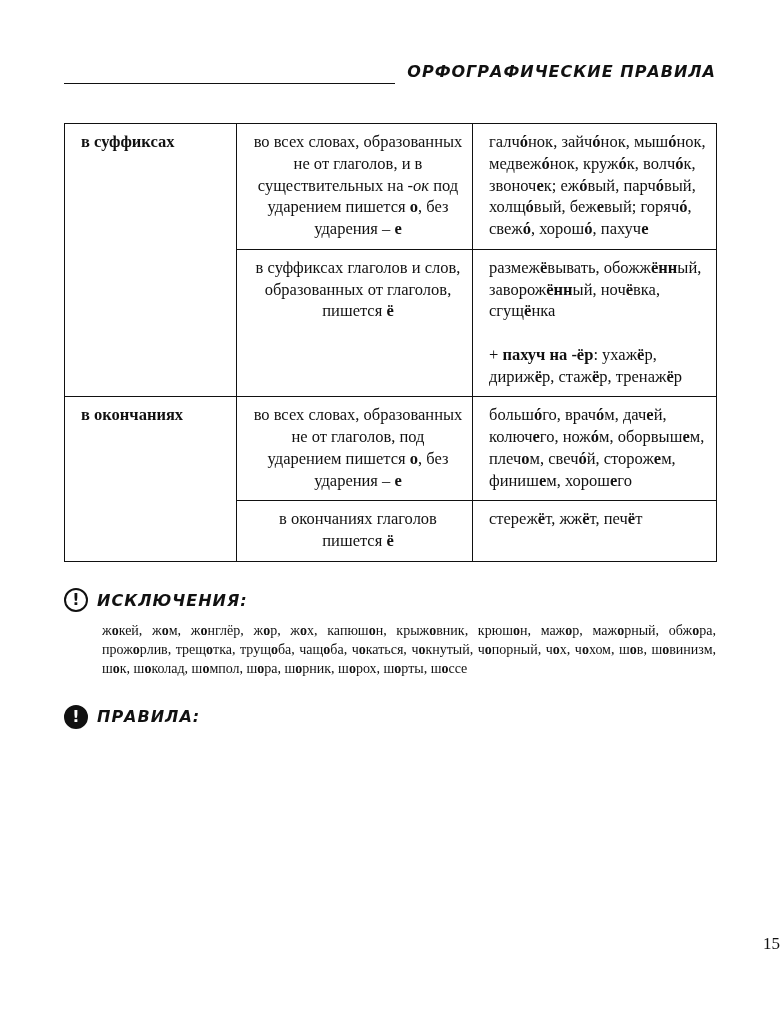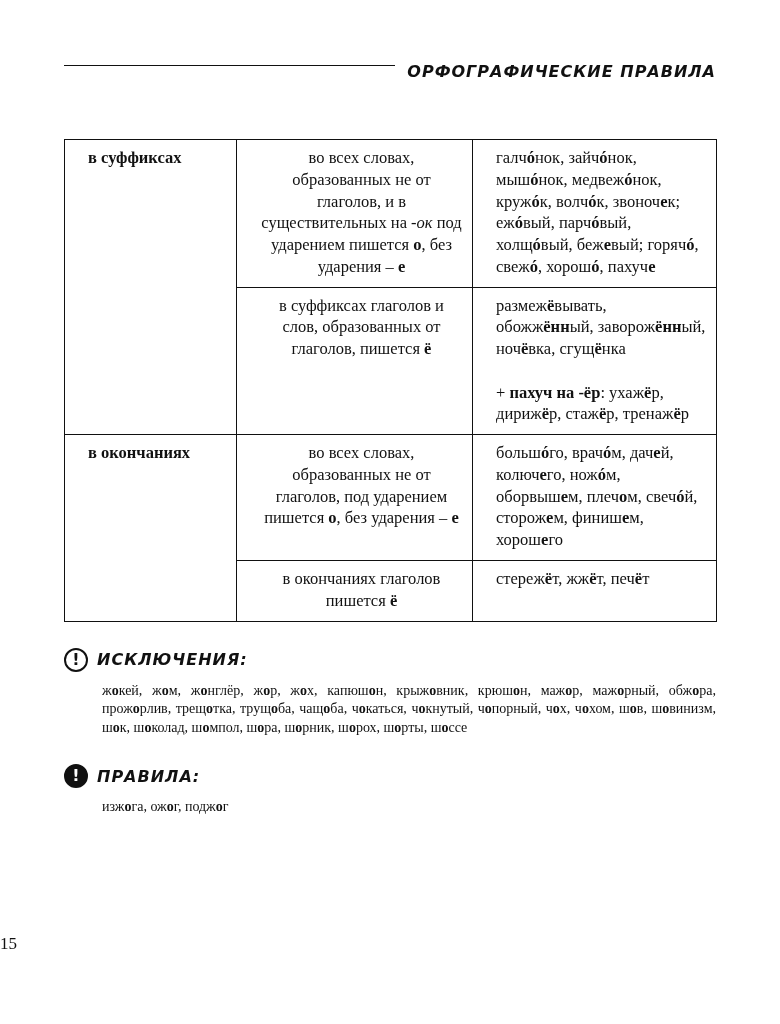--- a/index.html
+++ b/index.html
@@ -10,22 +10,22 @@
     color: #111;
     position: relative;
   }
   .page {
     width: 780px; height: 1024px;
     padding: 62px 64px 0 64px;
   }
 
   
   .header-row {
-    display: flex; align-items: flex-start;
-    margin-bottom: 58px;
+    display: flex; align-items: flex-end;
+    margin-bottom: 42px;
   }
   .header-line {
     flex: 1 1 auto;
     border-bottom: 1.5px solid #111;
     margin-right: 12px;
     height: 0; transform: translateY(3px);
   }
   .header-title {
     font-family: "DejaVu Sans", sans-serif;
     font-style: italic; font-weight: bold;
@@ -35,21 +35,21 @@
 
   
   table.rules-table {
     border-collapse: collapse;
     width: 652px;
     table-layout: fixed;
   }
   table.rules-table td {
     border: 1.2px solid #111;
     vertical-align: top;
-    padding: 7px 9px 9px 23px;
+    padding: 7px 9px 9px 16px;
     font-size: 16.5px;
     line-height: 1.32;
   }
   td.cat { width: 172px; font-weight: bold; }
   td.rule { width: 236px; font-weight: bold; text-align: center; }
   td.rule i { font-weight: normal; }
   td.rule b { font-weight: bold; }
   
   td.rule { font-weight: normal; }
   td.ex { width: 244px; }
@@ -80,21 +80,21 @@
     font-size: 14px;
     line-height: 1.35;
     text-align: justify;
   }
 
   
   .page-number {
     position: absolute;
     left: 0; right: 0;
     bottom: 70px;
-    text-align: left;
+    text-align: right;
     font-size: 17px;
   }
 </style>
 </head>
 <body>
 
 <div class="page">
 
   <div class="header-row">
     <div class="header-line"></div>
@@ -131,17 +131,16 @@
     <span class="section-title">ИСКЛЮЧЕНИЯ:</span>
   </div>
   <p class="word-list">ж<b>о</b>кей, ж<b>о</b>м, ж<b>о</b>нглёр, ж<b>о</b>р, ж<b>о</b>х, капюш<b>о</b>н, крыж<b>о</b>вник, крюш<b>о</b>н, маж<b>о</b>р, маж<b>о</b>рный, обж<b>о</b>ра, прож<b>о</b>рлив, трещ<b>о</b>тка, трущ<b>о</b>ба, чащ<b>о</b>ба, ч<b>о</b>каться, ч<b>о</b>кнутый, ч<b>о</b>порный, ч<b>о</b>х, ч<b>о</b>хом, ш<b>о</b>в, ш<b>о</b>винизм, ш<b>о</b>к, ш<b>о</b>колад, ш<b>о</b>мпол, ш<b>о</b>ра, ш<b>о</b>рник, ш<b>о</b>рох, ш<b>о</b>рты, ш<b>о</b>ссе</p>
 
   <div class="section-head">
     <span class="icon-circle filled">
         <span>!</span>
       </span>
     <span class="section-title">ПРАВИЛА:</span>
   </div>
-  <p class="word-list">изж<b>о</b>га, ож<b>о</b>г, подж<b>о</b>г</p>
 
   <div class="page-number">15</div>
 
 </div>
 
 </body></html>

